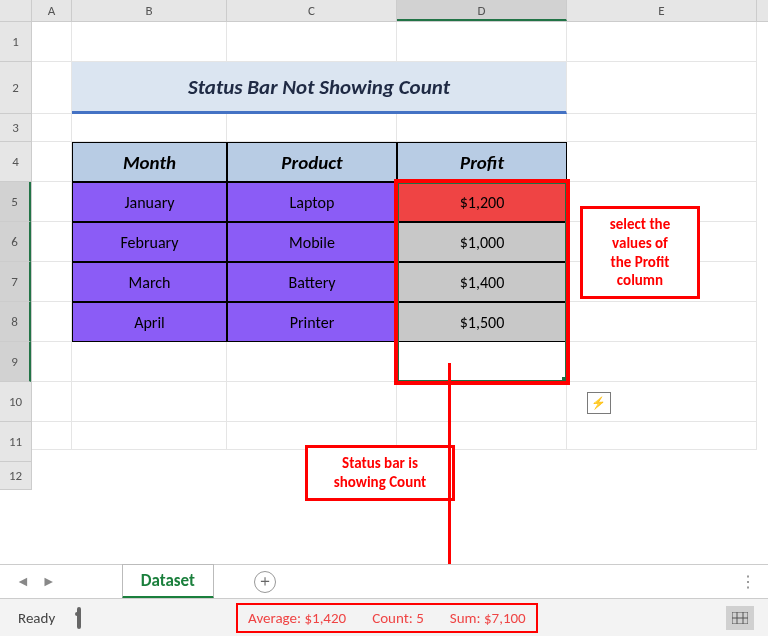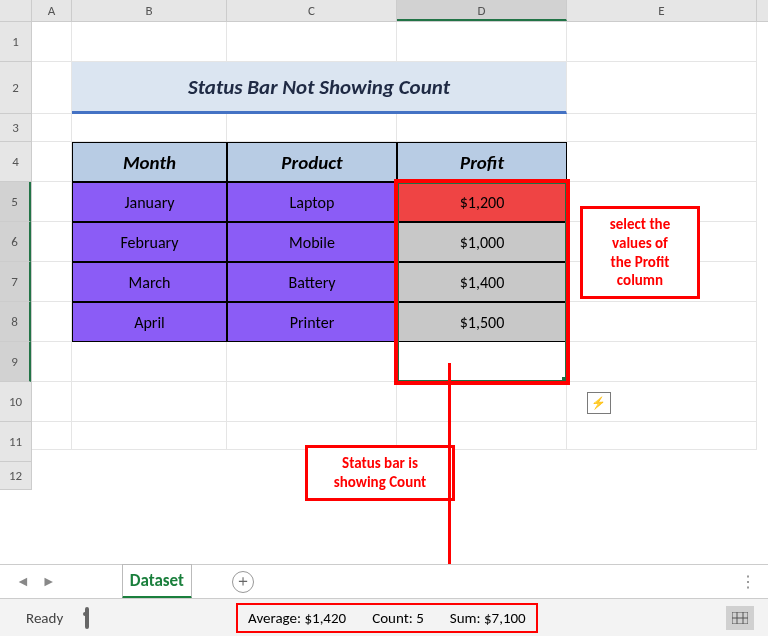--- a/index.html
+++ b/index.html
@@ -167,21 +167,21 @@
     height:34px;
     background:#fff;
     border-top:1px solid #ccc;
     display:flex;
     align-items:center;
     padding-left:10px;
   }
   .tab-nav { color:#888; font-size:14px; padding:0 6px; cursor:pointer;}
   .tab {
     margin-left:60px;
-    padding:5px 7px;
+    padding:5px 18px;
     font-size:17px;
     font-weight:bold;
     color:#1a7f3c;
     border-top:1px solid #bbb;
     border-left:1px solid #bbb;
     border-right:1px solid #bbb;
     border-bottom:3px solid #1a7f3c;
     background:#fff;
   }
   .tab-add {
@@ -199,34 +199,34 @@
     position:absolute;
     left:0;right:0;bottom:0;
     height:38px;
     background:#f3f3f3;
     border-top:1px solid #ccc;
     display:flex;
     align-items:center;
     font-size:15px;
     color:#444;
   }
-  .status-left{ padding-left:26px; display:flex; align-items:center; gap:22px;}
+  .status-left{ padding-left:18px; display:flex; align-items:center; gap:22px;}
   .agg-box {
     position:absolute;
     left:236px;
     bottom:3px;
     height:30px;
     border:2px solid #ff0000;
     background:transparent;
     display:flex;
     align-items:center;
     gap:26px;
     padding:0 10px;
     font-size:15px;
-    color:#000000;
+    color:#ef4444;
   }
   .view-btn {
     position:absolute;
     right:14px;bottom:6px;
     width:28px;height:24px;
     background:#d0d0d0;
     display:flex;align-items:center;justify-content:center;
   }
 
   .watermark{

